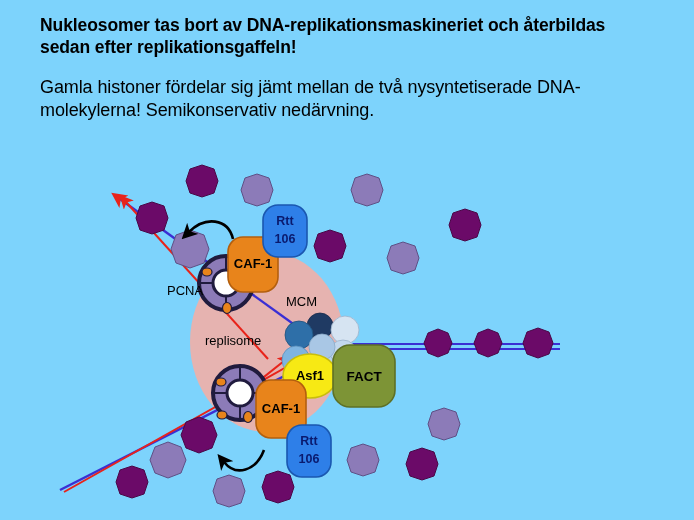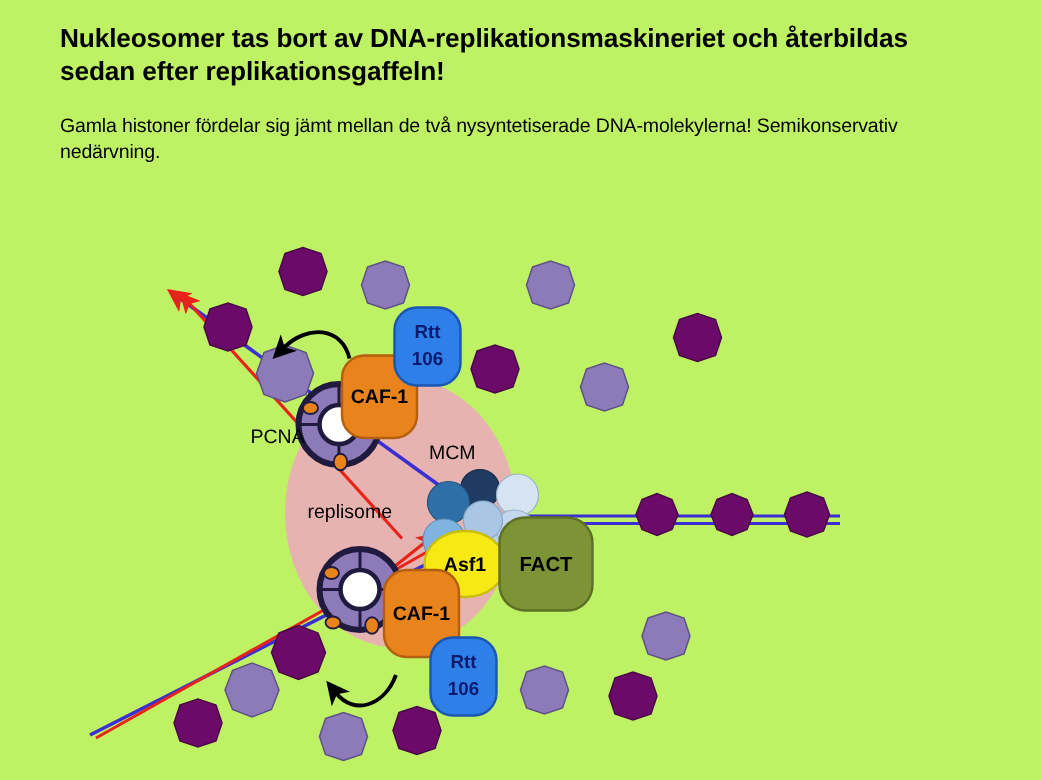--- a/index.html
+++ b/index.html
@@ -11,37 +11,37 @@
     width: 694px;
     height: 520px;
     overflow: hidden;
     font-family: "Liberation Sans", sans-serif;
     color: #000000;
   }
   #slide {
     position: relative;
     width: 694px;
     height: 520px;
-    background: #bef264;
+    background: #7dd3fc;
   }
   .text-block {
     position: absolute;
     left: 40px;
     width: 610px;
   }
   #heading {
     top: 14px;
     font-size: 17.5px;
     font-weight: bold;
     line-height: 1.28;
     letter-spacing: -0.1px;
   }
   #subheading {
     top: 76px;
-    font-size: 13px;
+    font-size: 18px;
     font-weight: normal;
     line-height: 1.30;
     letter-spacing: -0.1px;
   }
   #figure {
     position: absolute;
     left: 0;
     top: 140px;
     width: 694px;
     height: 380px;

